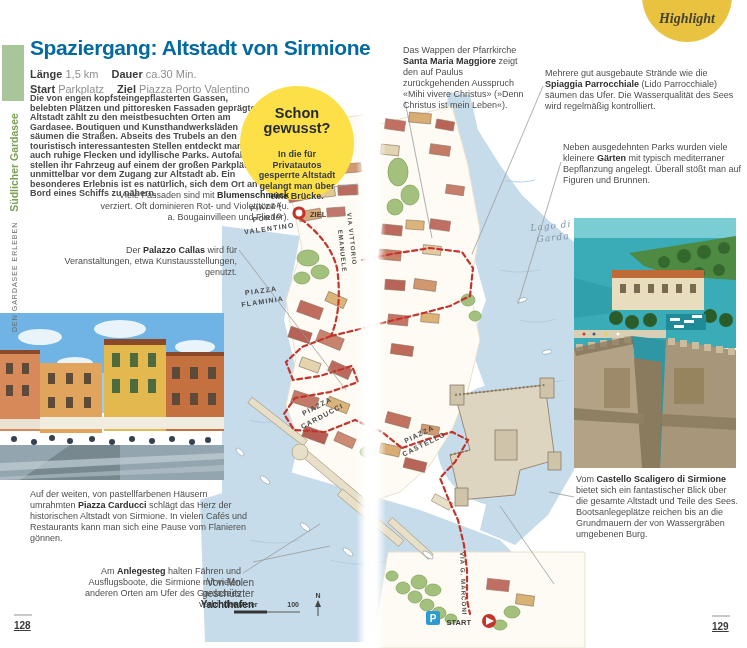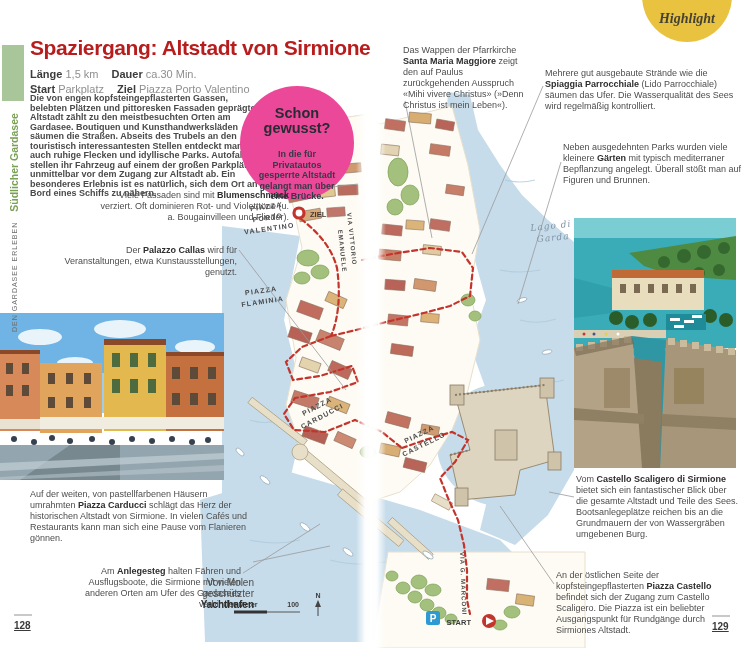--- a/index.html
+++ b/index.html
@@ -8,28 +8,28 @@
   .abs{position:absolute;}
 
   
   .side-block{left:2px;top:45px;width:22px;height:56px;background:#a9c69b;}
   .side-text{left:4px;top:332px;width:228px;height:20px;transform:rotate(-90deg);
              transform-origin:0 0;white-space:nowrap;display:flex;align-items:center;gap:10px;}
   .side-section{font-size:7px;letter-spacing:1px;color:#6d6d6d;}
   .side-chapter{font-size:10.5px;font-weight:bold;color:#79a155;}
 
   
-  .title{left:30px;top:36px;font-size:21px;font-weight:600;letter-spacing:-0.4px;color:#b91c1c;}
+  .title{left:30px;top:36px;font-size:21px;font-weight:600;letter-spacing:-0.4px;color:#0369a1;}
   .meta{left:30px;top:67px;font-size:11px;line-height:15px;color:#8f8f8f;}
   .meta b{color:#3c3c3c;}
   .meta .gap{display:inline-block;width:10px;}
   .intro{left:30px;top:94px;width:228px;font-size:9px;line-height:9.5px;color:#4a4a4a;font-weight:600;}
 
   
-  .know{left:240px;top:86px;width:114px;height:114px;border-radius:50%;background:#ec4899;
+  .know{left:240px;top:86px;width:114px;height:114px;border-radius:50%;background:#fde047;
         text-align:center;}
   .know-title{margin-top:20px;font-size:14.5px;line-height:15px;font-weight:bold;color:#272b33;}
   .know-text{margin-top:13px;padding:0 13px;font-size:9px;line-height:10.5px;font-weight:600;color:#333a46;}
 
   
   .badge{left:642px;top:-50px;width:90px;height:92px;border-radius:50%;background:#e9c340;
          display:flex;align-items:flex-end;justify-content:center;}
   .badge span{font-family:Liberation Serif, serif;font-style:italic;font-weight:600;
               font-size:14px;color:#454233;padding-bottom:15px;}
 
@@ -443,22 +443,19 @@
   </div>
   <div class="ann" style="left:403px;top:45px;width:126px">
     <span>Das Wappen der Pfarrkirche </span><b>Santa Maria Maggiore</b><span> zeigt den auf Paulus zurückgehenden Ausspruch «Mihi vivere Christus» (»Denn Christus ist mein Leben«).</span>
   </div>
   <div class="ann" style="left:563px;top:142px;width:182px">
     <span>Neben ausgedehnten Parks wurden viele kleinere </span><b>Gärten</b><span> mit typisch mediterraner Bepflanzung angelegt. Überall stößt man auf Figuren und Brunnen.</span>
   </div>
   <div class="ann" style="left:576px;top:474px;width:164px">
     <span>Vom </span><b>Castello Scaligero di Sirmione</b><span> bietet sich ein fantastischer Blick über die gesamte Altstadt und Teile des Sees. Bootsanlegeplätze reichen bis an die Grundmauern der von Wassergräben umgebenen Burg.</span>
   </div>
-  <div class="ann" style="left:556px;top:570px;width:184px">
-    <span>An der östlichen Seite der kopfsteingepflasterten </span><b>Piazza Castello</b><span> befindet sich der Zugang zum Castello Scaligero. Die Piazza ist ein beliebter Ausgangspunkt für Rundgänge durch Sirmiones Altstadt.</span>
-  </div>
 
   <div class="abs prule" style="left:14px;top:614px"></div>
   <div class="abs pnum" style="left:14px;top:620px">128</div>
   <div class="abs prule" style="left:712px;top:615px"></div>
   <div class="abs pnum" style="left:712px;top:621px">129</div>
 
 </div>
 
 </body></html>

